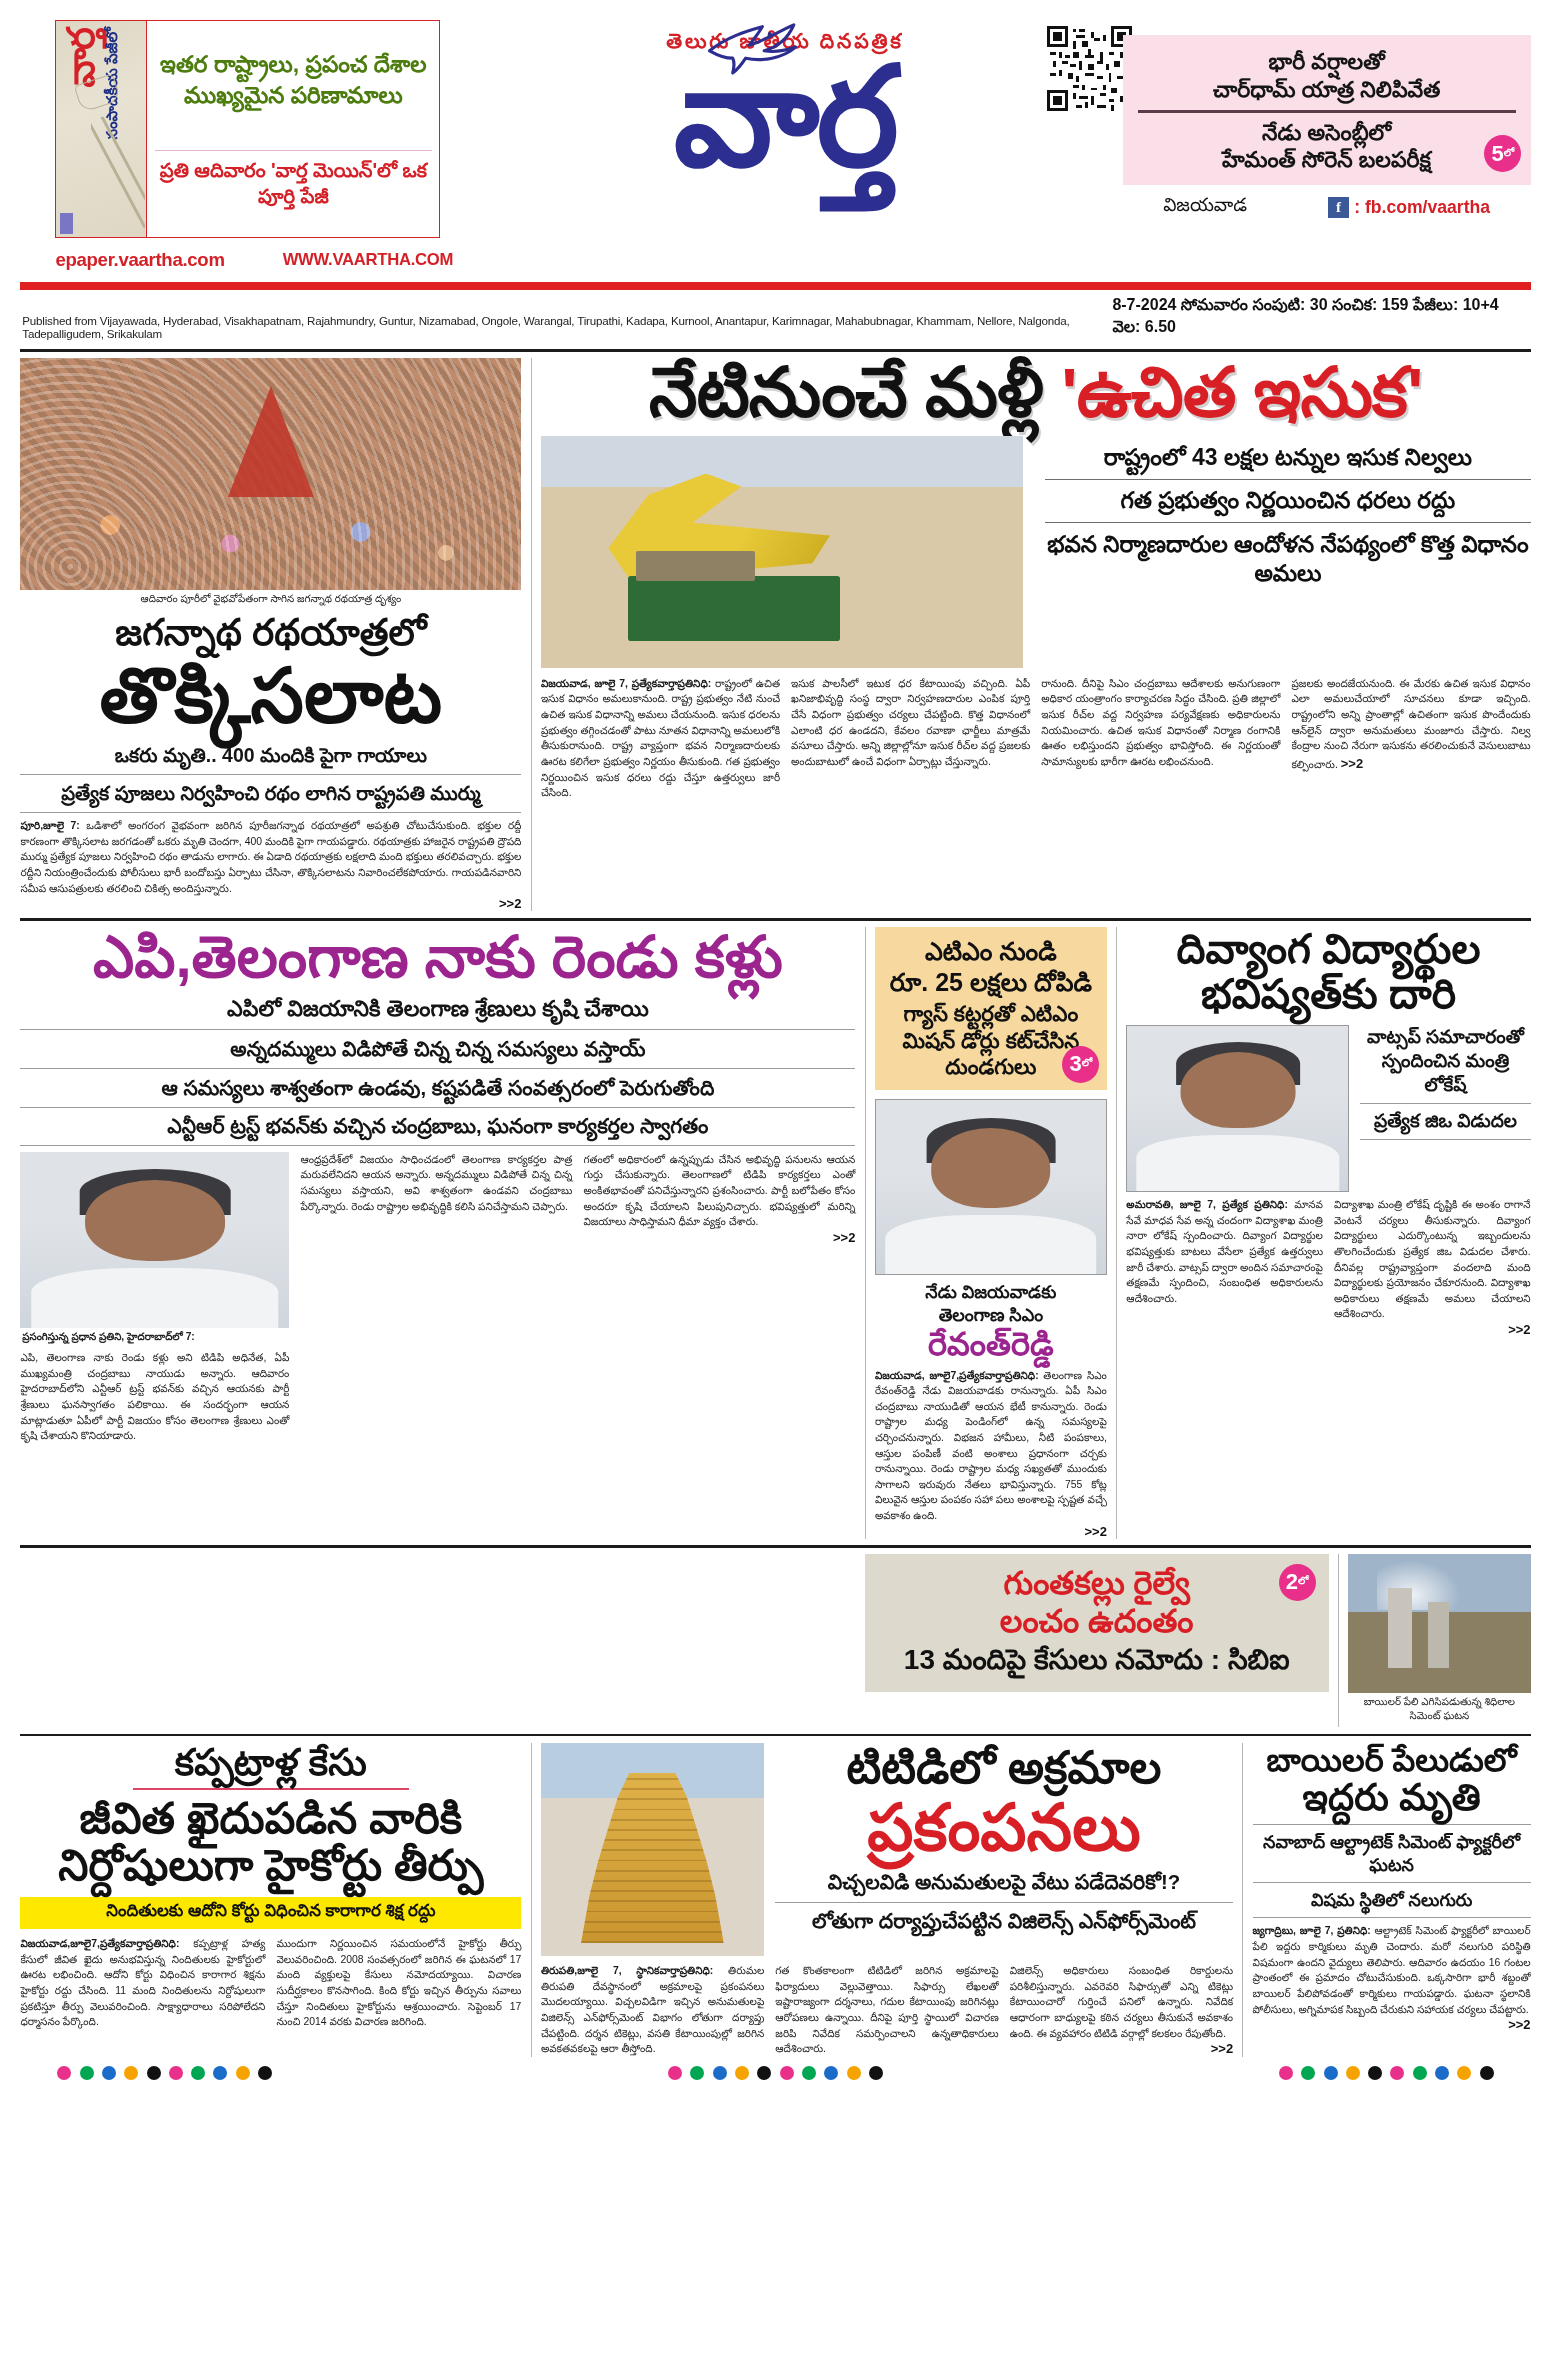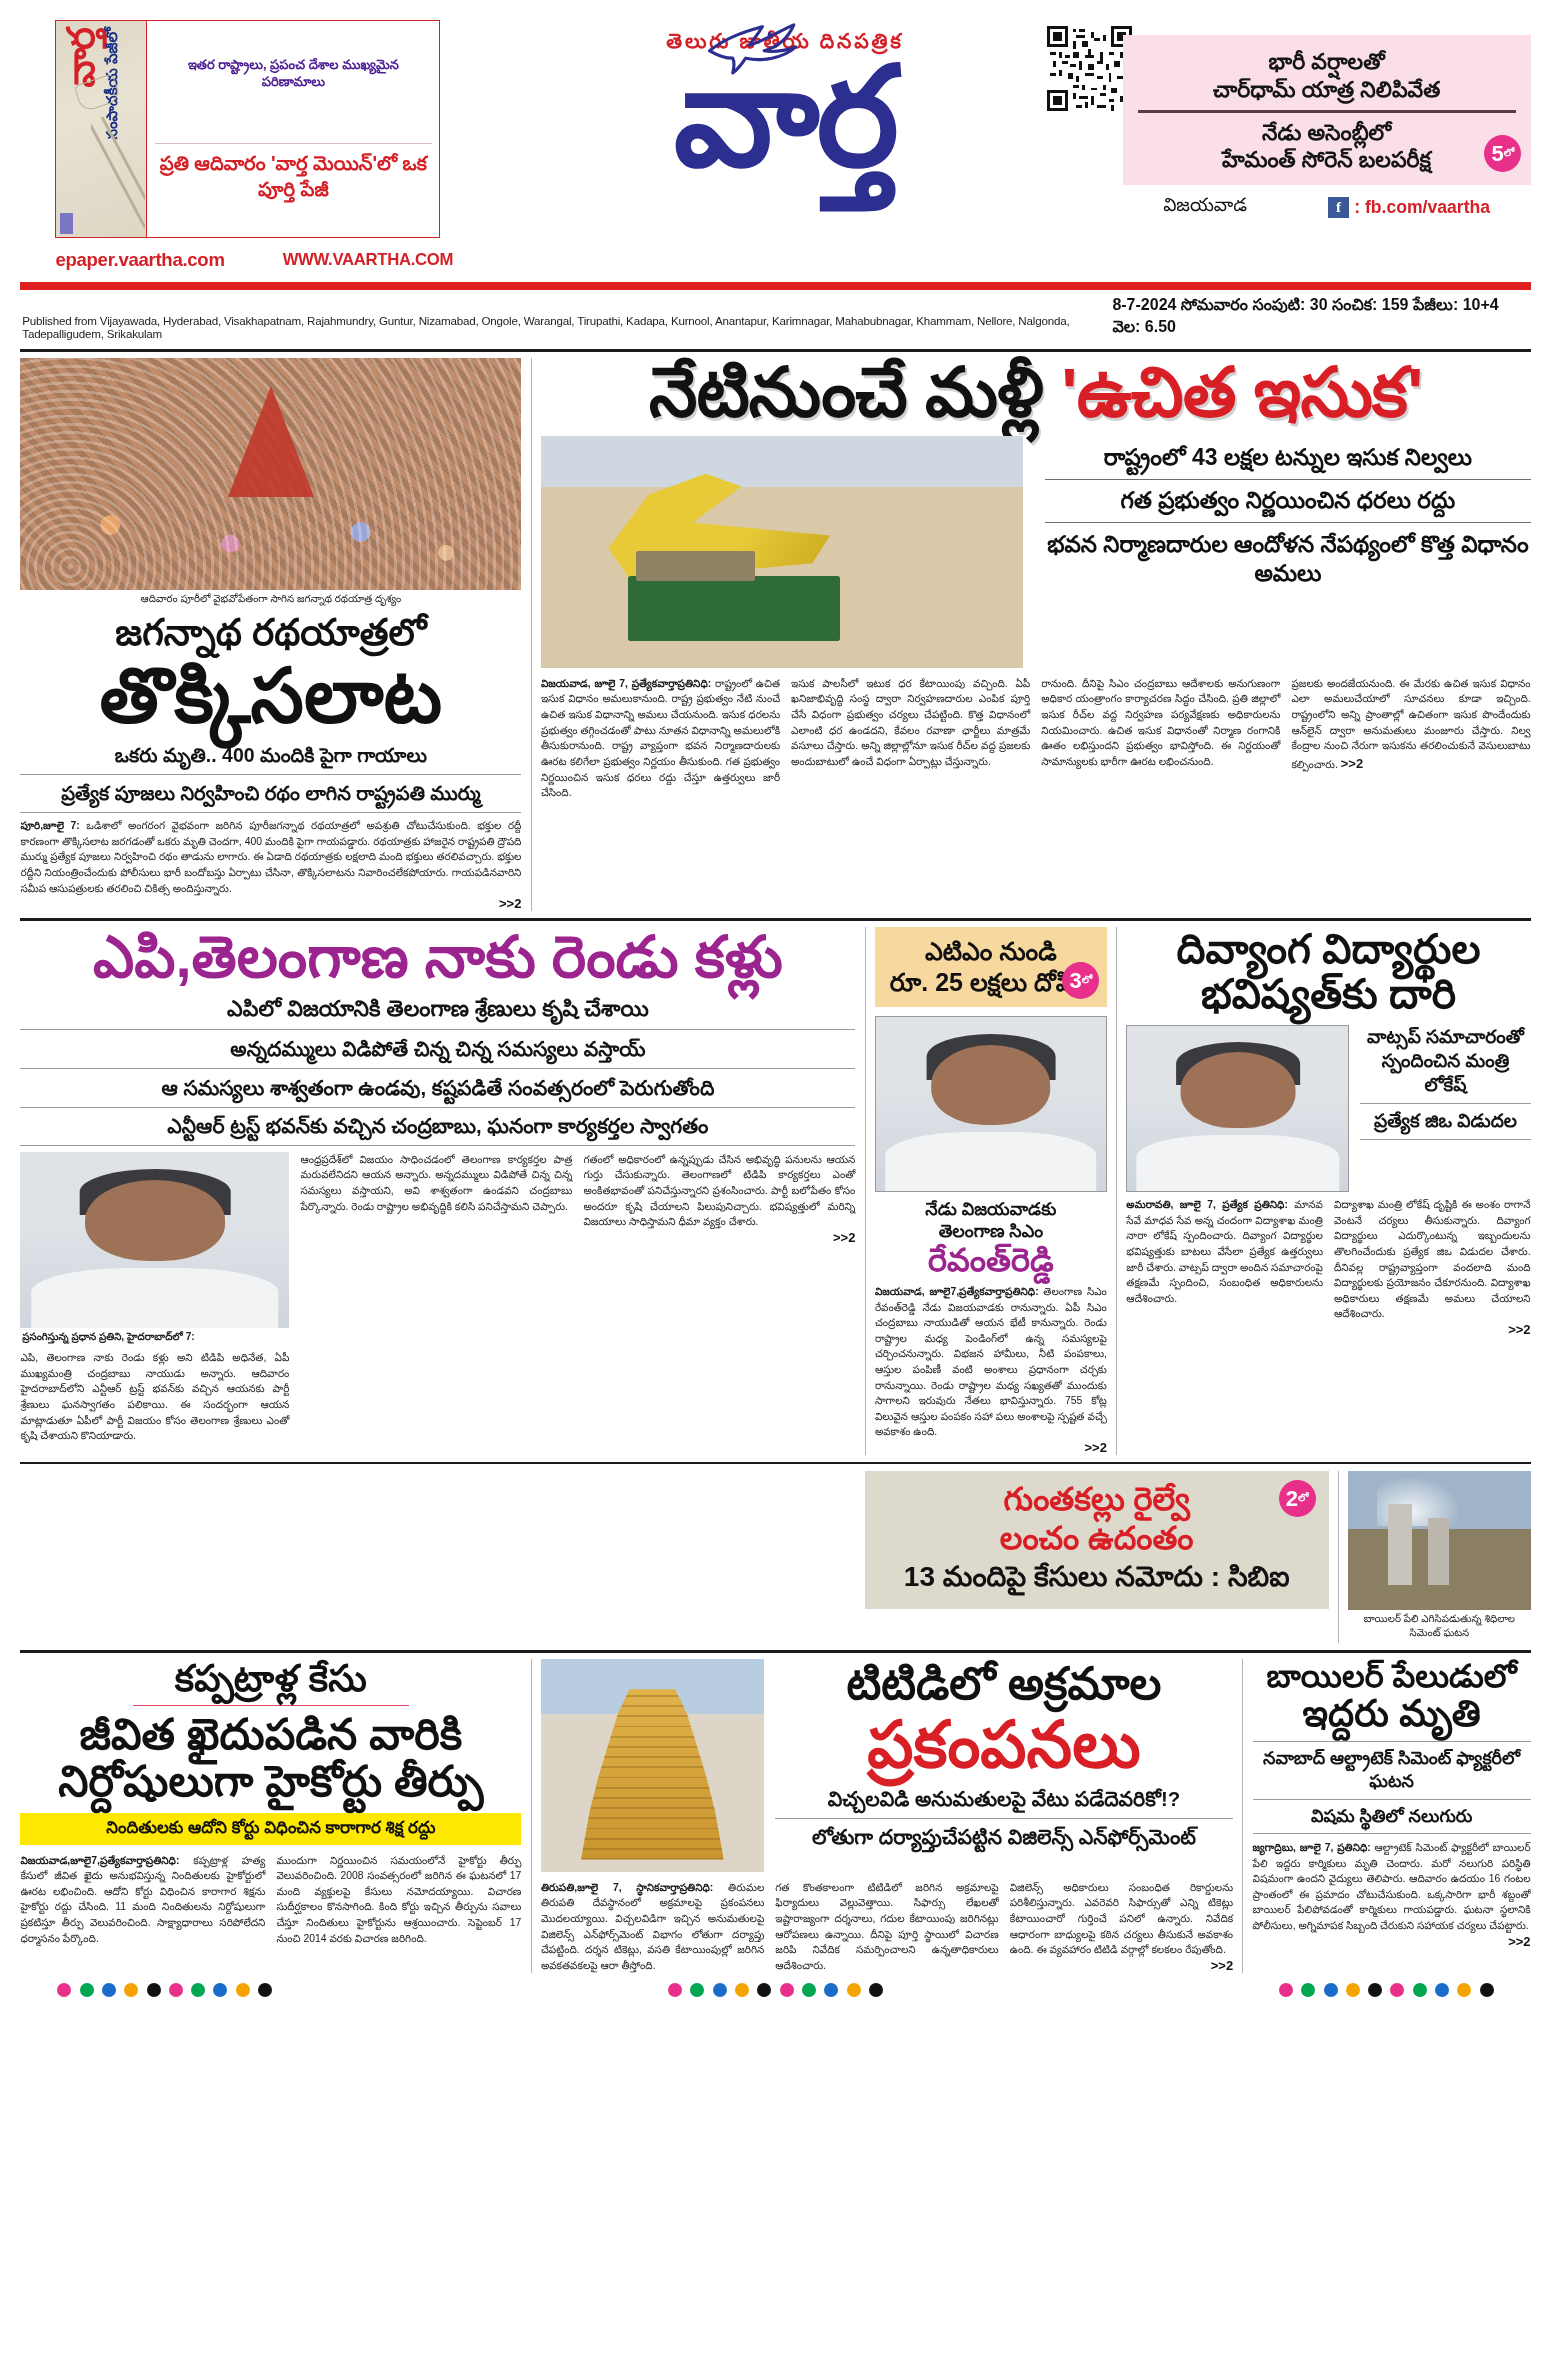--- a/index.html
+++ b/index.html
@@ -33,21 +33,21 @@
     background:
       linear-gradient(62deg, transparent 46%, #b9b098 47%, #b9b098 49%, transparent 50%),
       linear-gradient(62deg, transparent 60%, #b9b098 61%, #b9b098 63%, transparent 64%);
   }
   .spine-cup { position:absolute; left:20.4px; top:58px; width:41px; height:28px;
     border:1.9px solid #b9b098; border-radius:5.6px 5.6px 13px 13px; transform:rotate(-18deg); }
   .spine-mark { position:absolute; left:3.7px; bottom:3.7px; width:13px; height:20.4px; background:#7a76c4; }
 
   .promo-list { flex:1; padding:8.3px 7.4px; display:flex; flex-direction:column;
                 justify-content:space-around; text-align:center; }
-  .promo-item { font-size:13px; font-weight:bold; color:#4c1d95; line-height:1.32; padding:2.8px 0; }
+  .promo-item { font-size:23px; font-weight:bold; color:#4d7c0f; line-height:1.32; padding:2.8px 0; }
   .promo-item + .promo-item { border-top:1.4px solid #e2b6d0; margin-top:2.8px; padding-top:7.4px; }
   .promo-item.red { color:#d42027; font-size:19.5px; }
 
   .urls { display:flex; align-items:center; gap:58px; margin:11px 0 0 35px; }
   .url { color:#d42027; font-weight:bold; font-size:18.6px; letter-spacing:-0.3px; }
   .url.small { font-size:16.7px; }
 
   .mh-center { flex:1; text-align:center; position:relative; padding-top:9.3px; }
   .tagline { font-size:20.4px; color:#d42027; font-weight:bold; letter-spacing:2.8px; margin-bottom:-5.6px; }
   .logo-wrap { position:relative; display:inline-block; }
@@ -396,20 +396,21 @@
         </div>
       </div>
     </div>
 
     <div class="vdiv"></div>
 
     <div style="width:232px;">
       <div class="tan-box">
         <div class="l1">ఎటిఎం నుండి</div>
         <div class="l1">రూ. 25 లక్షలు దోపిడి</div>
+        <div class="l2">గ్యాస్ కట్టర్లతో ఎటిఎం మిషన్ డోర్లు కట్‌చేసిన దుండగులు</div>
         <div class="pageball" style="right:7.4px;bottom:7.4px;position:absolute;">
           <span>3</span>
             <sup>లో</sup>
         </div>
       </div>
 
       <div class="photo ph-face" style="height:176px;margin-top:9.3px;border:0.9px solid #999;">
         <div class="hair"></div>
         <div class="head"></div>
         <div class="shirt"></div>

